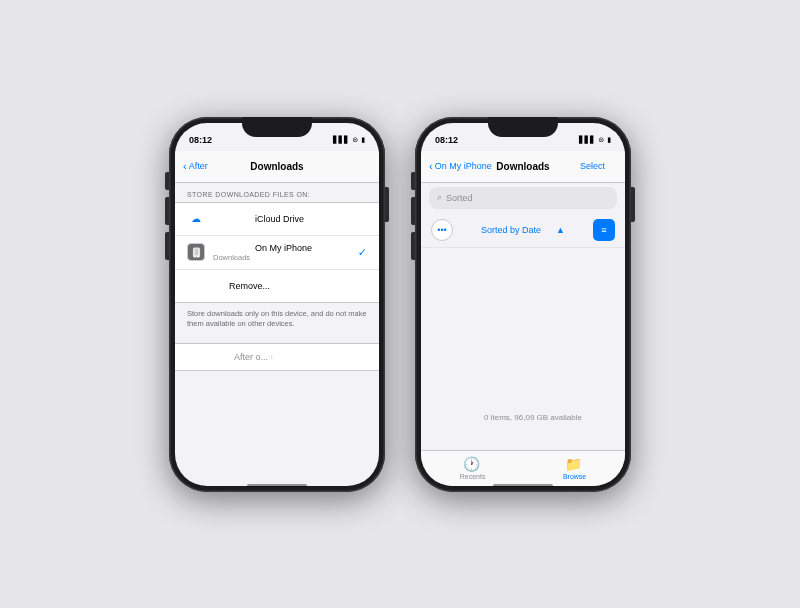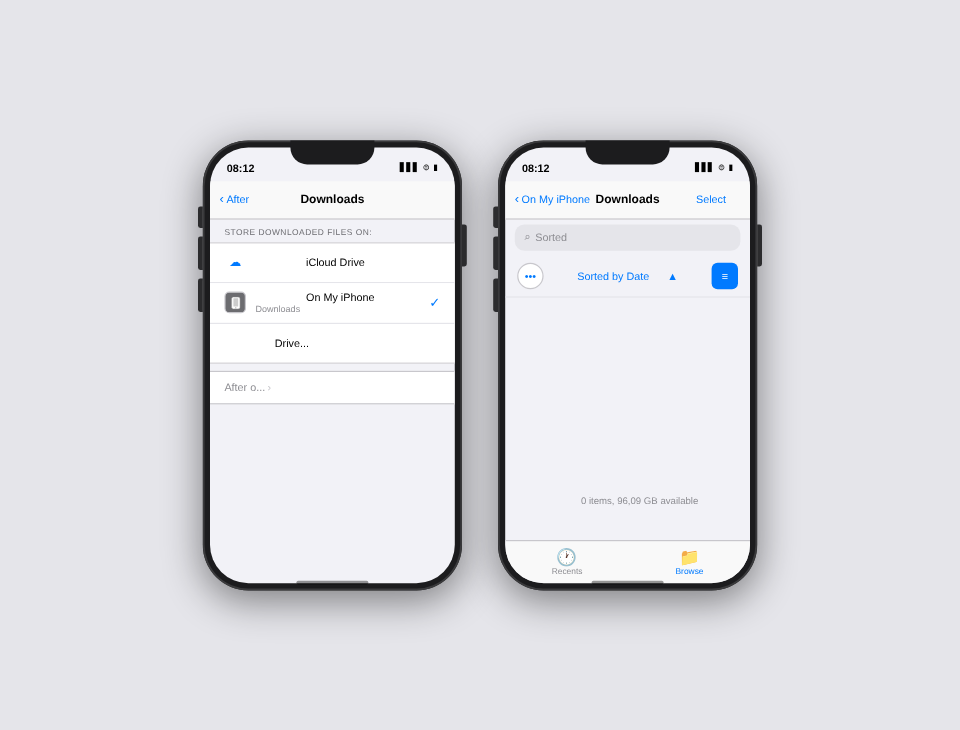--- a/index.html
+++ b/index.html
@@ -204,20 +204,21 @@
     .action-label {
       font-size: 9px;
       color: #000;
     }
     .action-value {
       font-size: 9px;
       color: #8e8e93;
       display: flex;
       align-items: flex-end;
       gap: 2px;
+      margin-left: 47px;
     }
 
     
     .search-bar {
       margin: 4px 8px;
       background: #e5e5ea;
       border-radius: 8px;
       height: 22px;
       display: flex;
       align-items: center;
@@ -418,25 +419,26 @@
           </div>
           <div class="row-text-block">
             <span class="row-main-text">On My iPhone</span>
             <span class="row-sub-text">Downloads</span>
           </div>
           <span class="row-checkmark">✓</span>
         </div>
 
         <div class="settings-row">
           <div class="row-text-block">
-            <span class="row-main-text">Drive...</span>
+            <span class="row-main-text">Remove...</span>
           </div>
         </div>
       </div>
 
+      <div class="settings-note">Store downloads only on this device, and do not make them available on other devices.</div>
 
       <div class="settings-action-row">
         <div class="action-value">
           <span>After o...</span>
           <span style="color:#c8c7cc;">›</span>
         </div>
       </div>
     </div>
   </div>
   <div class="home-indicator"></div>

